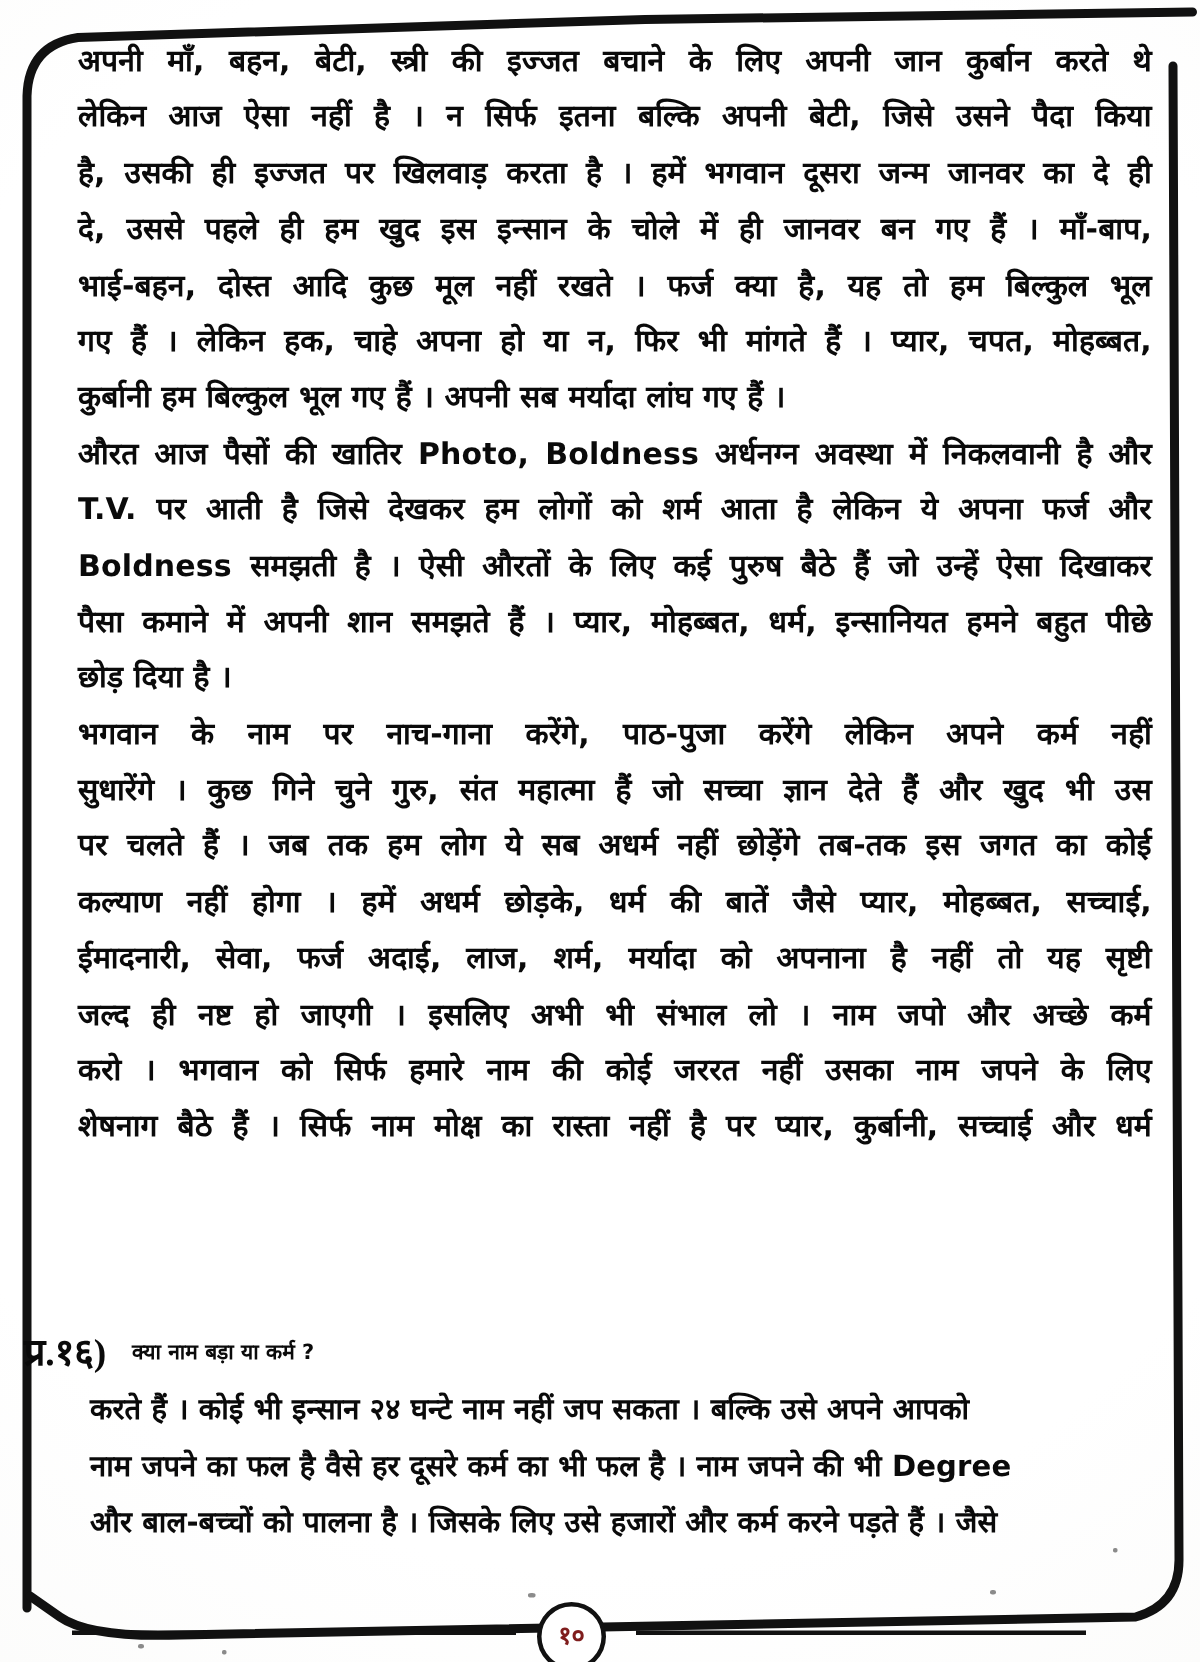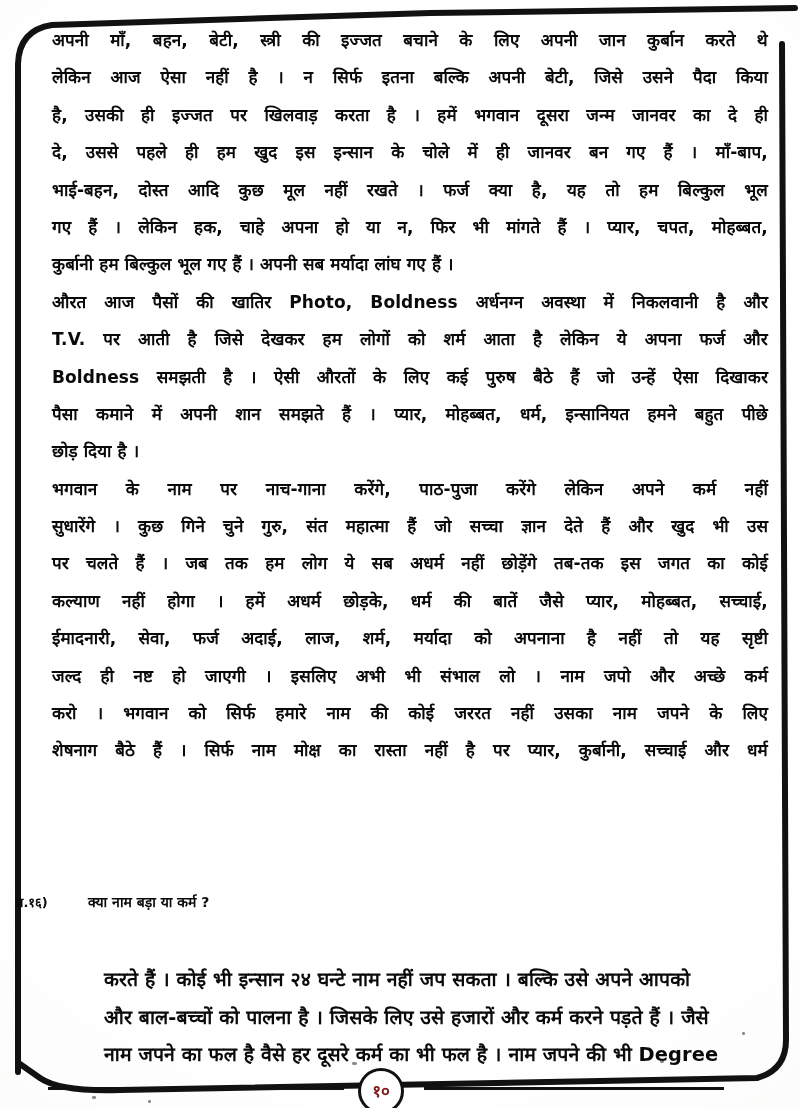--- a/index.html
+++ b/index.html
@@ -52,21 +52,21 @@
   }
 
   .para {
     margin: 0 0 0 0;
   }
 
   .line {
     display: block;
     white-space: nowrap;
     font-family: "DejaVu Sans", "Liberation Sans", sans-serif;
-    font-size: 17px;
+    font-size: 20px;
     line-height: 37.4px;
     height: 37.4px;
     color: #0a0a0a;
     letter-spacing: 0.1px;
     font-weight: 600;
     text-rendering: optimizeLegibility;
   }
 
   
   .line.justify {
@@ -88,38 +88,38 @@
   }
 
   .qa-row {
     display: flex;
     align-items: flex-start;
   }
 
   .qa-label {
     flex: 0 0 auto;
     width: 72px;
-    font-size: 13px;
+    font-size: 25px;
     line-height: 37.4px;
     font-weight: 700;
     color: #0a0a0a;
     white-space: nowrap;
+    font-family: Liberation Serif, serif;
   }
 
   .qa-text {
     font-size: 14px;
     line-height: 37.4px;
     font-weight: 600;
     color: #0a0a0a;
     white-space: nowrap;
   }
 
   .qa-cont {
-    padding-left: 88px;
-    margin-top: 40px;
+    padding-left: 44px;
   }
 
   .qa-cont .line {
     font-size: 19.4px;
   }
 
   
   #page-footer {
     position: absolute;
     left: 0;
@@ -529,22 +529,22 @@
   <div id="qa-block">
 
     <div class="qa-row">
       <span class="qa-label">प्र.१६)</span>
       <span class="qa-text">क्या नाम बड़ा या कर्म ?</span>
     </div>
 
 
     <div class="qa-cont">
       <span class="line">करते हैं । कोई भी इन्सान २४ घन्टे नाम नहीं जप सकता । बल्कि उसे अपने आपको</span>
+      <span class="line">नाम जपने का फल है वैसे हर दूसरे कर्म का भी फल है । नाम जपने की भी Degree</span>
       <span class="line">और बाल-बच्चों को पालना है । जिसके लिए उसे हजारों और कर्म करने पड़ते हैं । जैसे</span>
-      <span class="line">नाम जपने का फल है वैसे हर दूसरे कर्म का भी फल है । नाम जपने की भी Degree</span>
     </div>
 
   </div>
 
   <div id="page-footer">
     <div id="footer-rule-left"></div>
     <div id="footer-rule-right"></div>
     <div id="page-number-badge">
       <span id="page-number-text">१०</span>
     </div>

